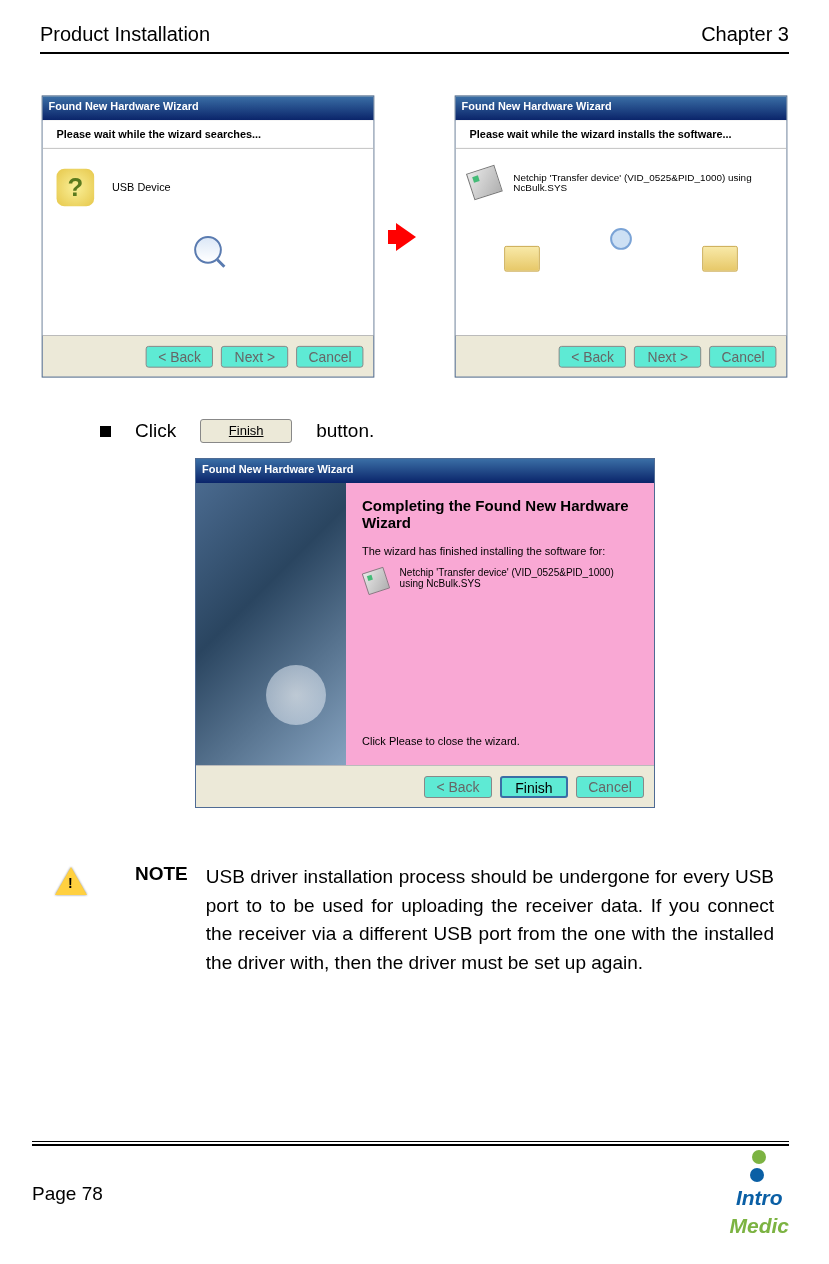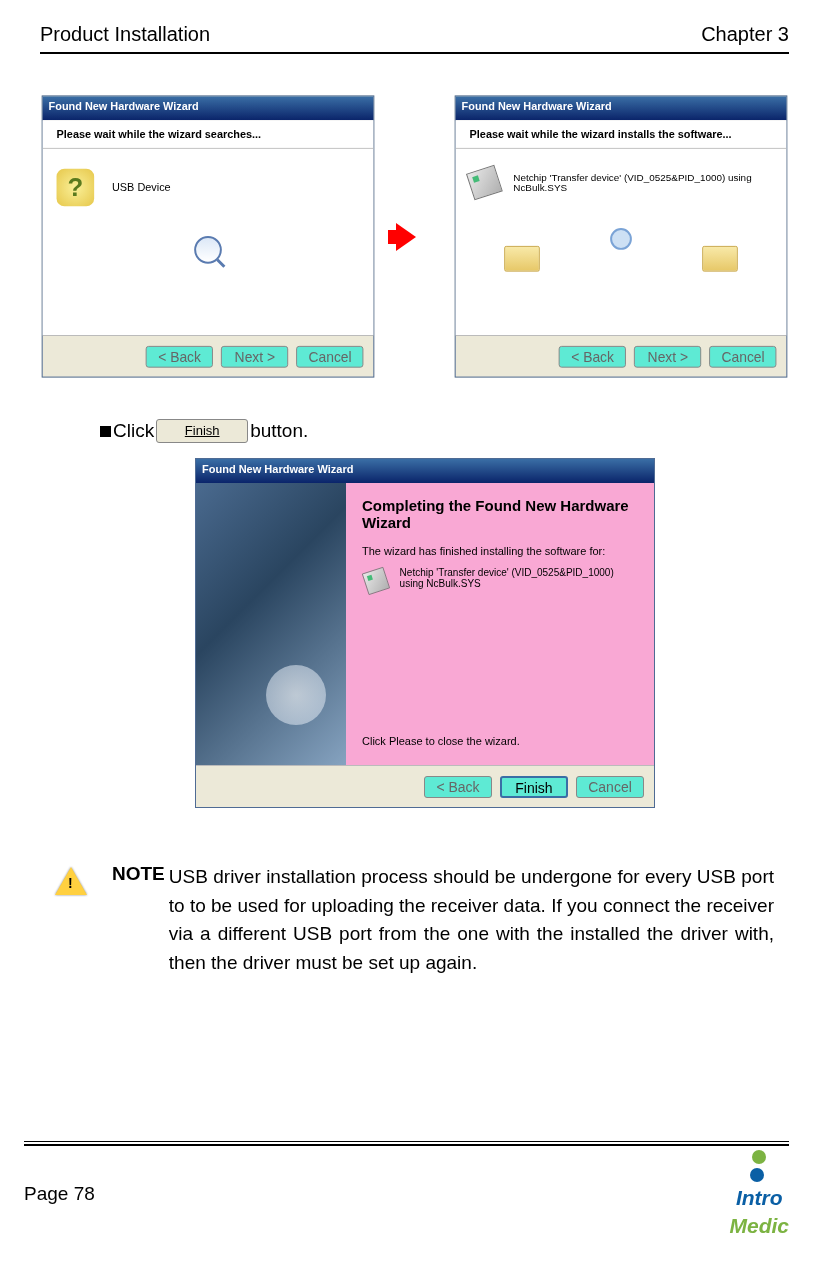--- a/index.html
+++ b/index.html
@@ -130,21 +130,21 @@
     border-radius: 2px; display: inline-block; border: 1px solid #c9a84a;
   }
   .icon-disc {
     width: 22px; height: 22px; border: 2px solid #7aa3d6; border-radius: 50%;
     display: inline-block; background: #cde0f4;
   }
   .bullet-line {
     margin: 40px 0 15px 60px;
     display: flex;
     align-items: center;
-    gap: 2px;
+    gap: 24px;
     font-size: 19px;
   }
   .square-bullet { width: 11px; height: 11px; background: #000; }
   .finish-inline {
     display: inline-block;
     width: 92px; height: 24px;
     border: 1px solid #888; border-radius: 3px;
     background: #ece9d8; font-size: 13px; text-align: center;
     line-height: 22px; text-decoration: underline;
   }
@@ -184,24 +184,24 @@
     border-bottom: 28px solid #ffd040;
     position: relative; margin-top: 4px;
     filter: drop-shadow(0 0 1px #888);
   }
   .warn-icon::after {
     content: "!"; position: absolute; left: -3px; top: 8px;
     font-weight: bold; color: #000; font-size: 14px;
   }
   .note-label { font-weight: bold; font-size: 19px; }
   .note-text { font-size: 19px; line-height: 1.5; text-align: justify; }
-  .note-text-wrap { flex: 1; display: flex; gap: 4px; }
+  .note-text-wrap { flex: 1; display: flex; gap: 18px; margin-left: 23px; }
   .footer {
     position: absolute;
-    bottom: 26px; left: 24px; right: 40px;
+    bottom: 26px; left: 32px; right: 40px;
   }
   .footer-row {
     display: flex; justify-content: space-between; align-items: center;
     padding-top: 4px; font-size: 19px;
   }
   .logo { display: flex; align-items: center; gap: 4px; font-weight: bold; flex-direction: column; }
   .logo .dot1 { width: 14px; height: 14px; background: #7cb342; border-radius: 50%; }
   .logo .dot2 { width: 14px; height: 14px; background: #0a5fa5; border-radius: 50%; margin-left: -5px; }
   .logo .t1 { color: #0a5fa5; font-size: 21px; font-style: italic; }
   .logo .t2 { color: #7cb342; font-size: 21px; font-style: italic; }

